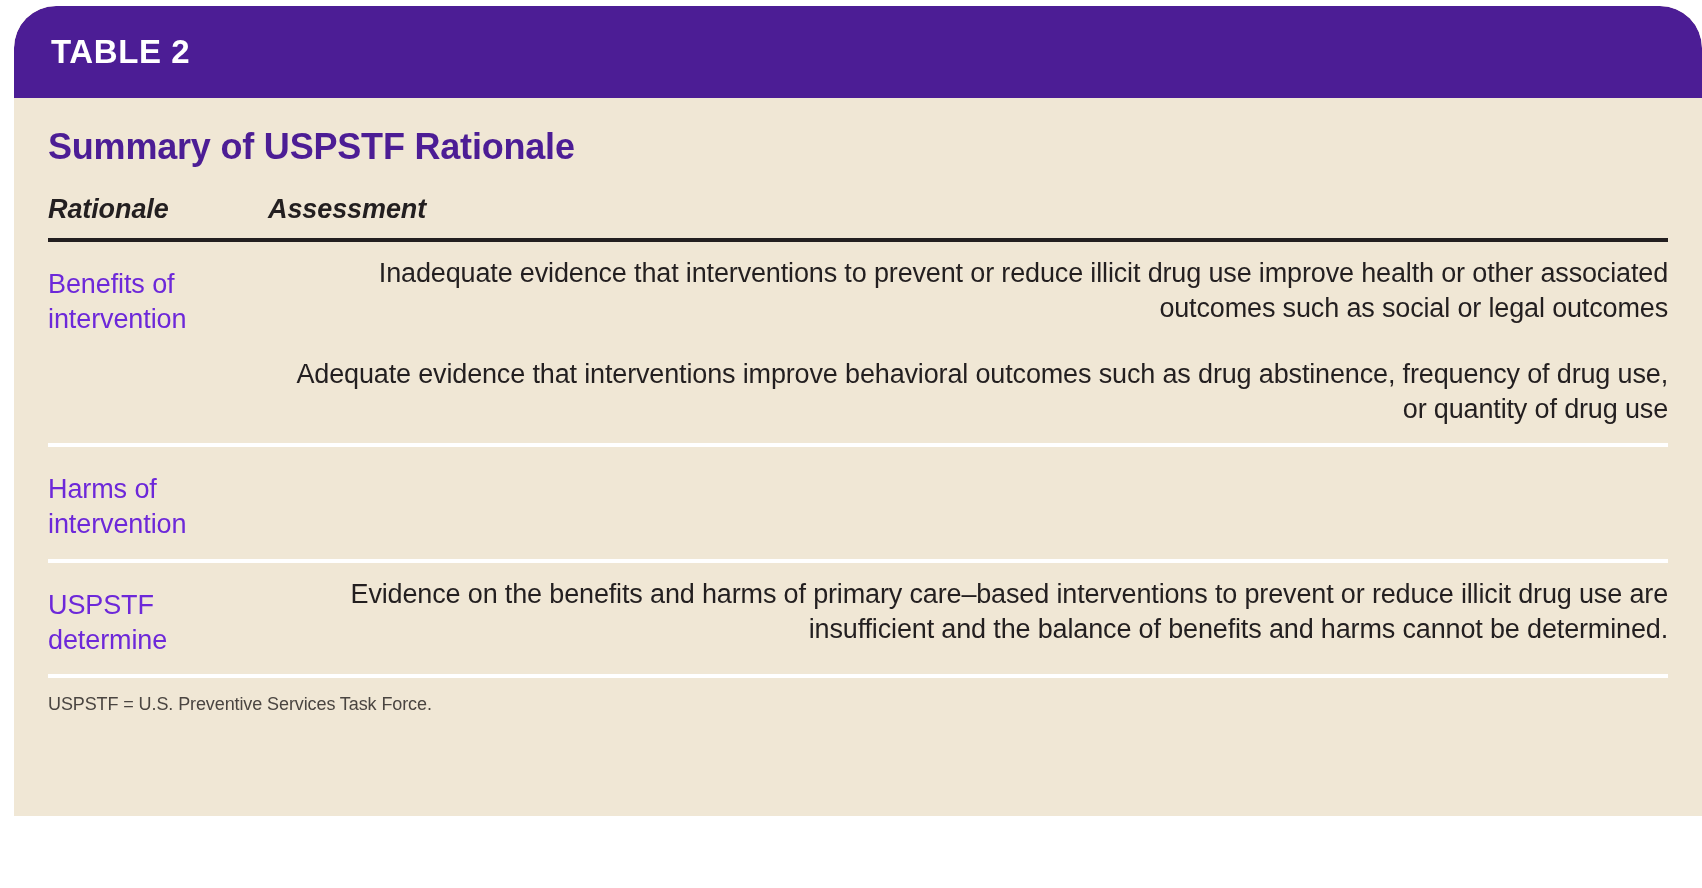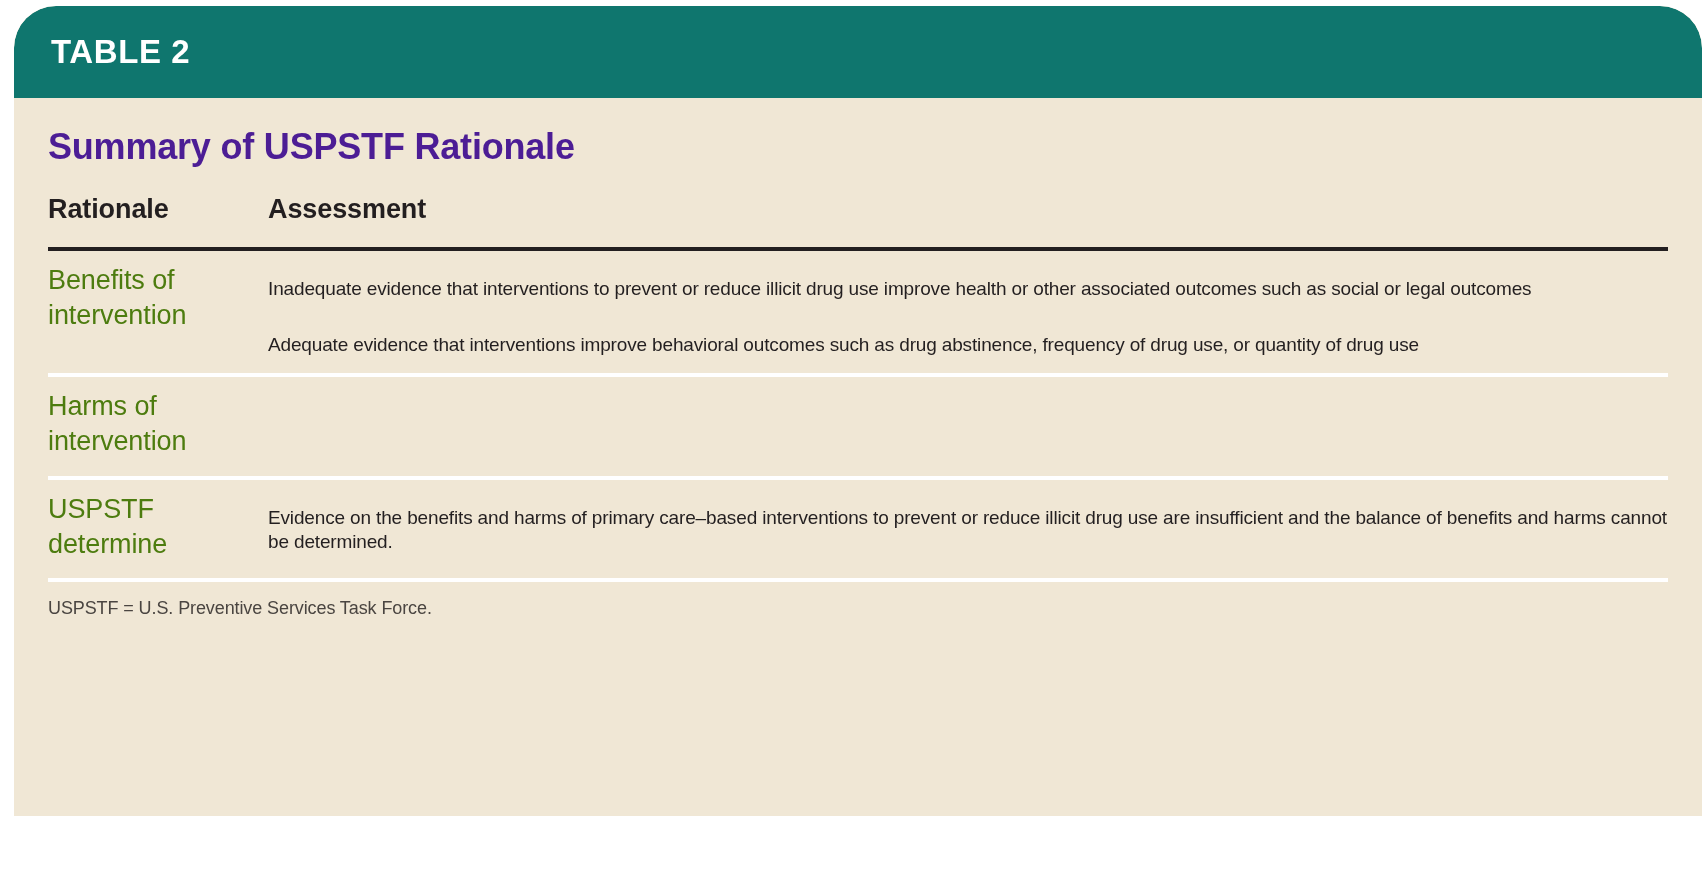--- a/index.html
+++ b/index.html
@@ -22,21 +22,21 @@
     height: 810px;
     background: #f0e7d5;
     border-top-left-radius: 42px;
     border-top-right-radius: 42px;
     overflow: hidden;
   }
 
   
   #table-header-bar {
     height: 92px;
-    background: #0f766e;
+    background: #4c1d95;
     border-top-left-radius: 42px;
     border-top-right-radius: 42px;
     display: flex;
     align-items: center;
   }
   #table-number {
     color: #ffffff;
     font-size: 33px;
     font-weight: bold;
     letter-spacing: 0.6px;
@@ -72,47 +72,49 @@
   .col-assessment {
     flex: 1 1 auto;
     box-sizing: border-box;
   }
 
   .col-head {
     font-size: 27px;
     font-weight: bold;
     color: #231f20;
     letter-spacing: -0.1px;
-    padding-bottom: 22px;
+    padding-bottom: 13px;
+    font-style: italic;
   }
 
   .rule-dark {
     height: 4px;
     background: #231f20;
     width: 100%;
   }
   .rule-white {
     height: 4px;
     background: #ffffff;
     width: 100%;
   }
 
   .cell-label {
     font-size: 27px;
-    color: #4d7c0f;
+    color: #6d28d9;
     line-height: 1.30;
     letter-spacing: -0.1px;
-    padding-top: 12px;
+    padding-top: 25px;
   }
   .cell-body {
-    font-size: 19px;
+    font-size: 27px;
     color: #231f20;
     line-height: 1.30;
     letter-spacing: -0.15px;
-    padding-top: 26px;
+    padding-top: 14px;
+    text-align: right;
   }
   .cell-body p {
     margin: 0;
   }
   .cell-body p + p {
     margin-top: 31px;
   }
   .row-pad-bottom {
     padding-bottom: 16px;
   }

